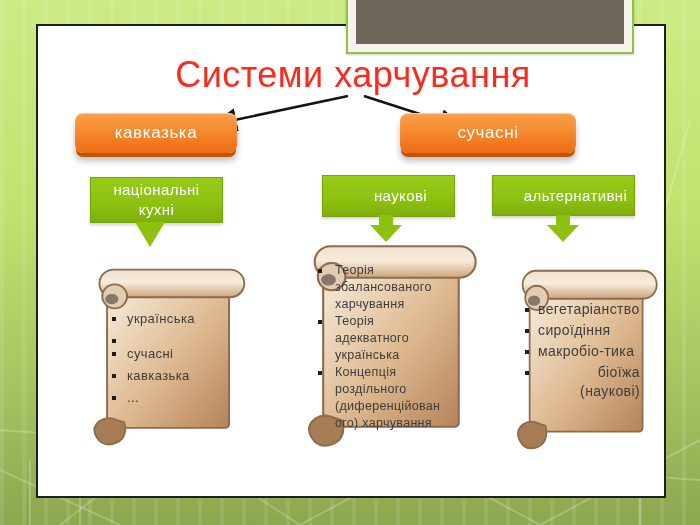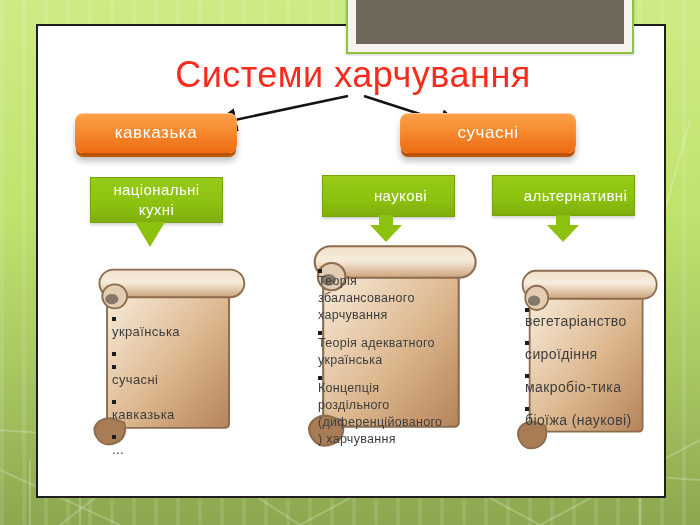--- a/index.html
+++ b/index.html
@@ -71,30 +71,30 @@
   .tail-science{left:330px; top:189px;}
   .tail-alt{left:507px; top:189px;}
 
   .scroll{position:absolute; z-index:2;}
   .scroll svg.scroll-shape{position:absolute; left:0; top:0; width:100%; height:100%;}
   .scroll-national{left:50px; top:240px; width:162px; height:184px;}
   .scroll-science{left:264px; top:216px; width:180px; height:210px;}
   .scroll-alt{left:474px; top:241px; width:150px; height:187px;}
 
   ul.scroll-list{position:absolute; list-style:none; color:var(--scroll-text); z-index:2;}
-  ul.scroll-list li{display:flex;flex-direction:column;}
+  ul.scroll-list li{display:flex;}
   ul.scroll-list .bullet{flex:0 0 4px; width:4px; height:4px; background:#1d1d1d;}
   ul.scroll-list .li-text{overflow-wrap:anywhere;}
 
   .list-national{left:24px; top:42px; width:126px; font-size:13px; line-height:22px; letter-spacing:0.4px;}
   .list-national .bullet{margin-top:9px; margin-right:11px;}
   .list-science{left:16px; top:20px; width:126px; font-size:12.5px; line-height:17px; letter-spacing:0.3px;}
   .list-science .bullet{margin-top:7px; margin-right:13px;}
   .list-alt{left:13px; top:33px; width:115px; font-size:14px; line-height:19px; letter-spacing:0.4px;}
-  .list-alt li{margin-bottom:2px;}
+  .list-alt li{margin-bottom:2px;text-align:right;}
   .list-alt .bullet{margin-top:8px; margin-right:9px;}
 </style>
 </head>
 <body>
 
 <svg class="bg-lines" width="700" height="525" viewBox="0 0 700 525">
   <g stroke="rgba(255,255,255,0.22)" stroke-width="2" fill="none">
     <path d="M0,470 L120,525"></path>
       <path d="M60,525 L170,440"></path>
       <path d="M170,440 L300,525"></path>

